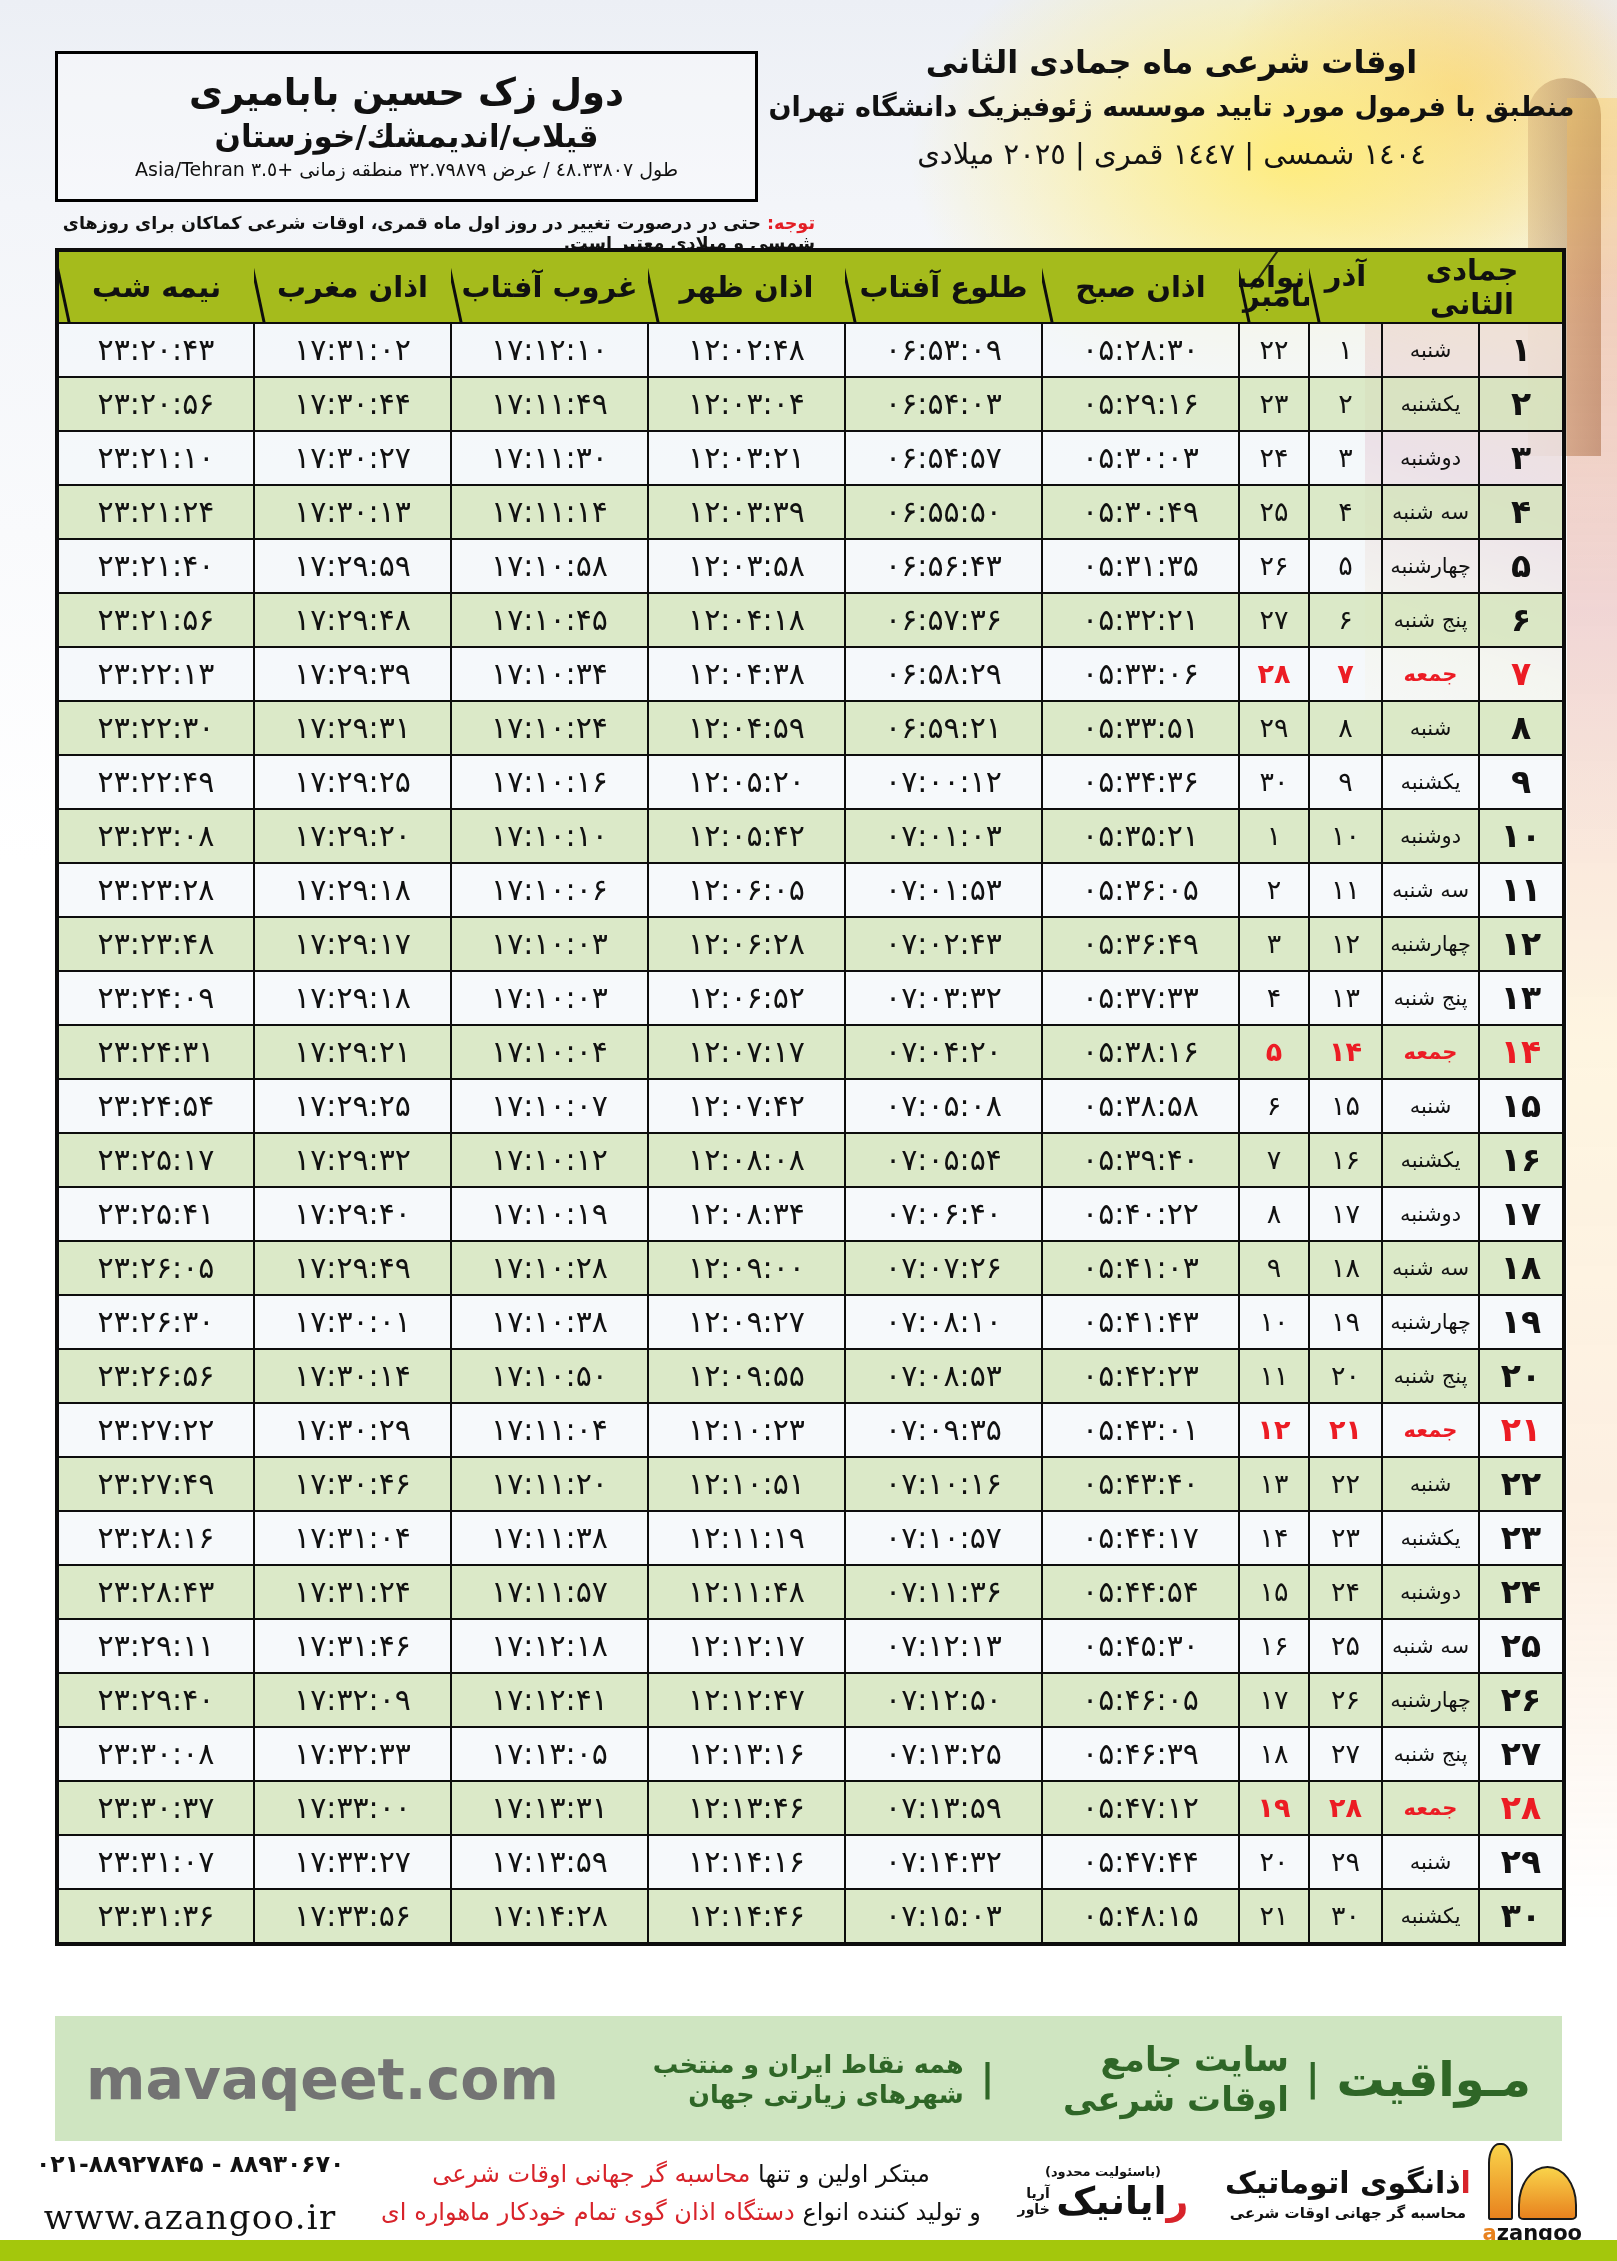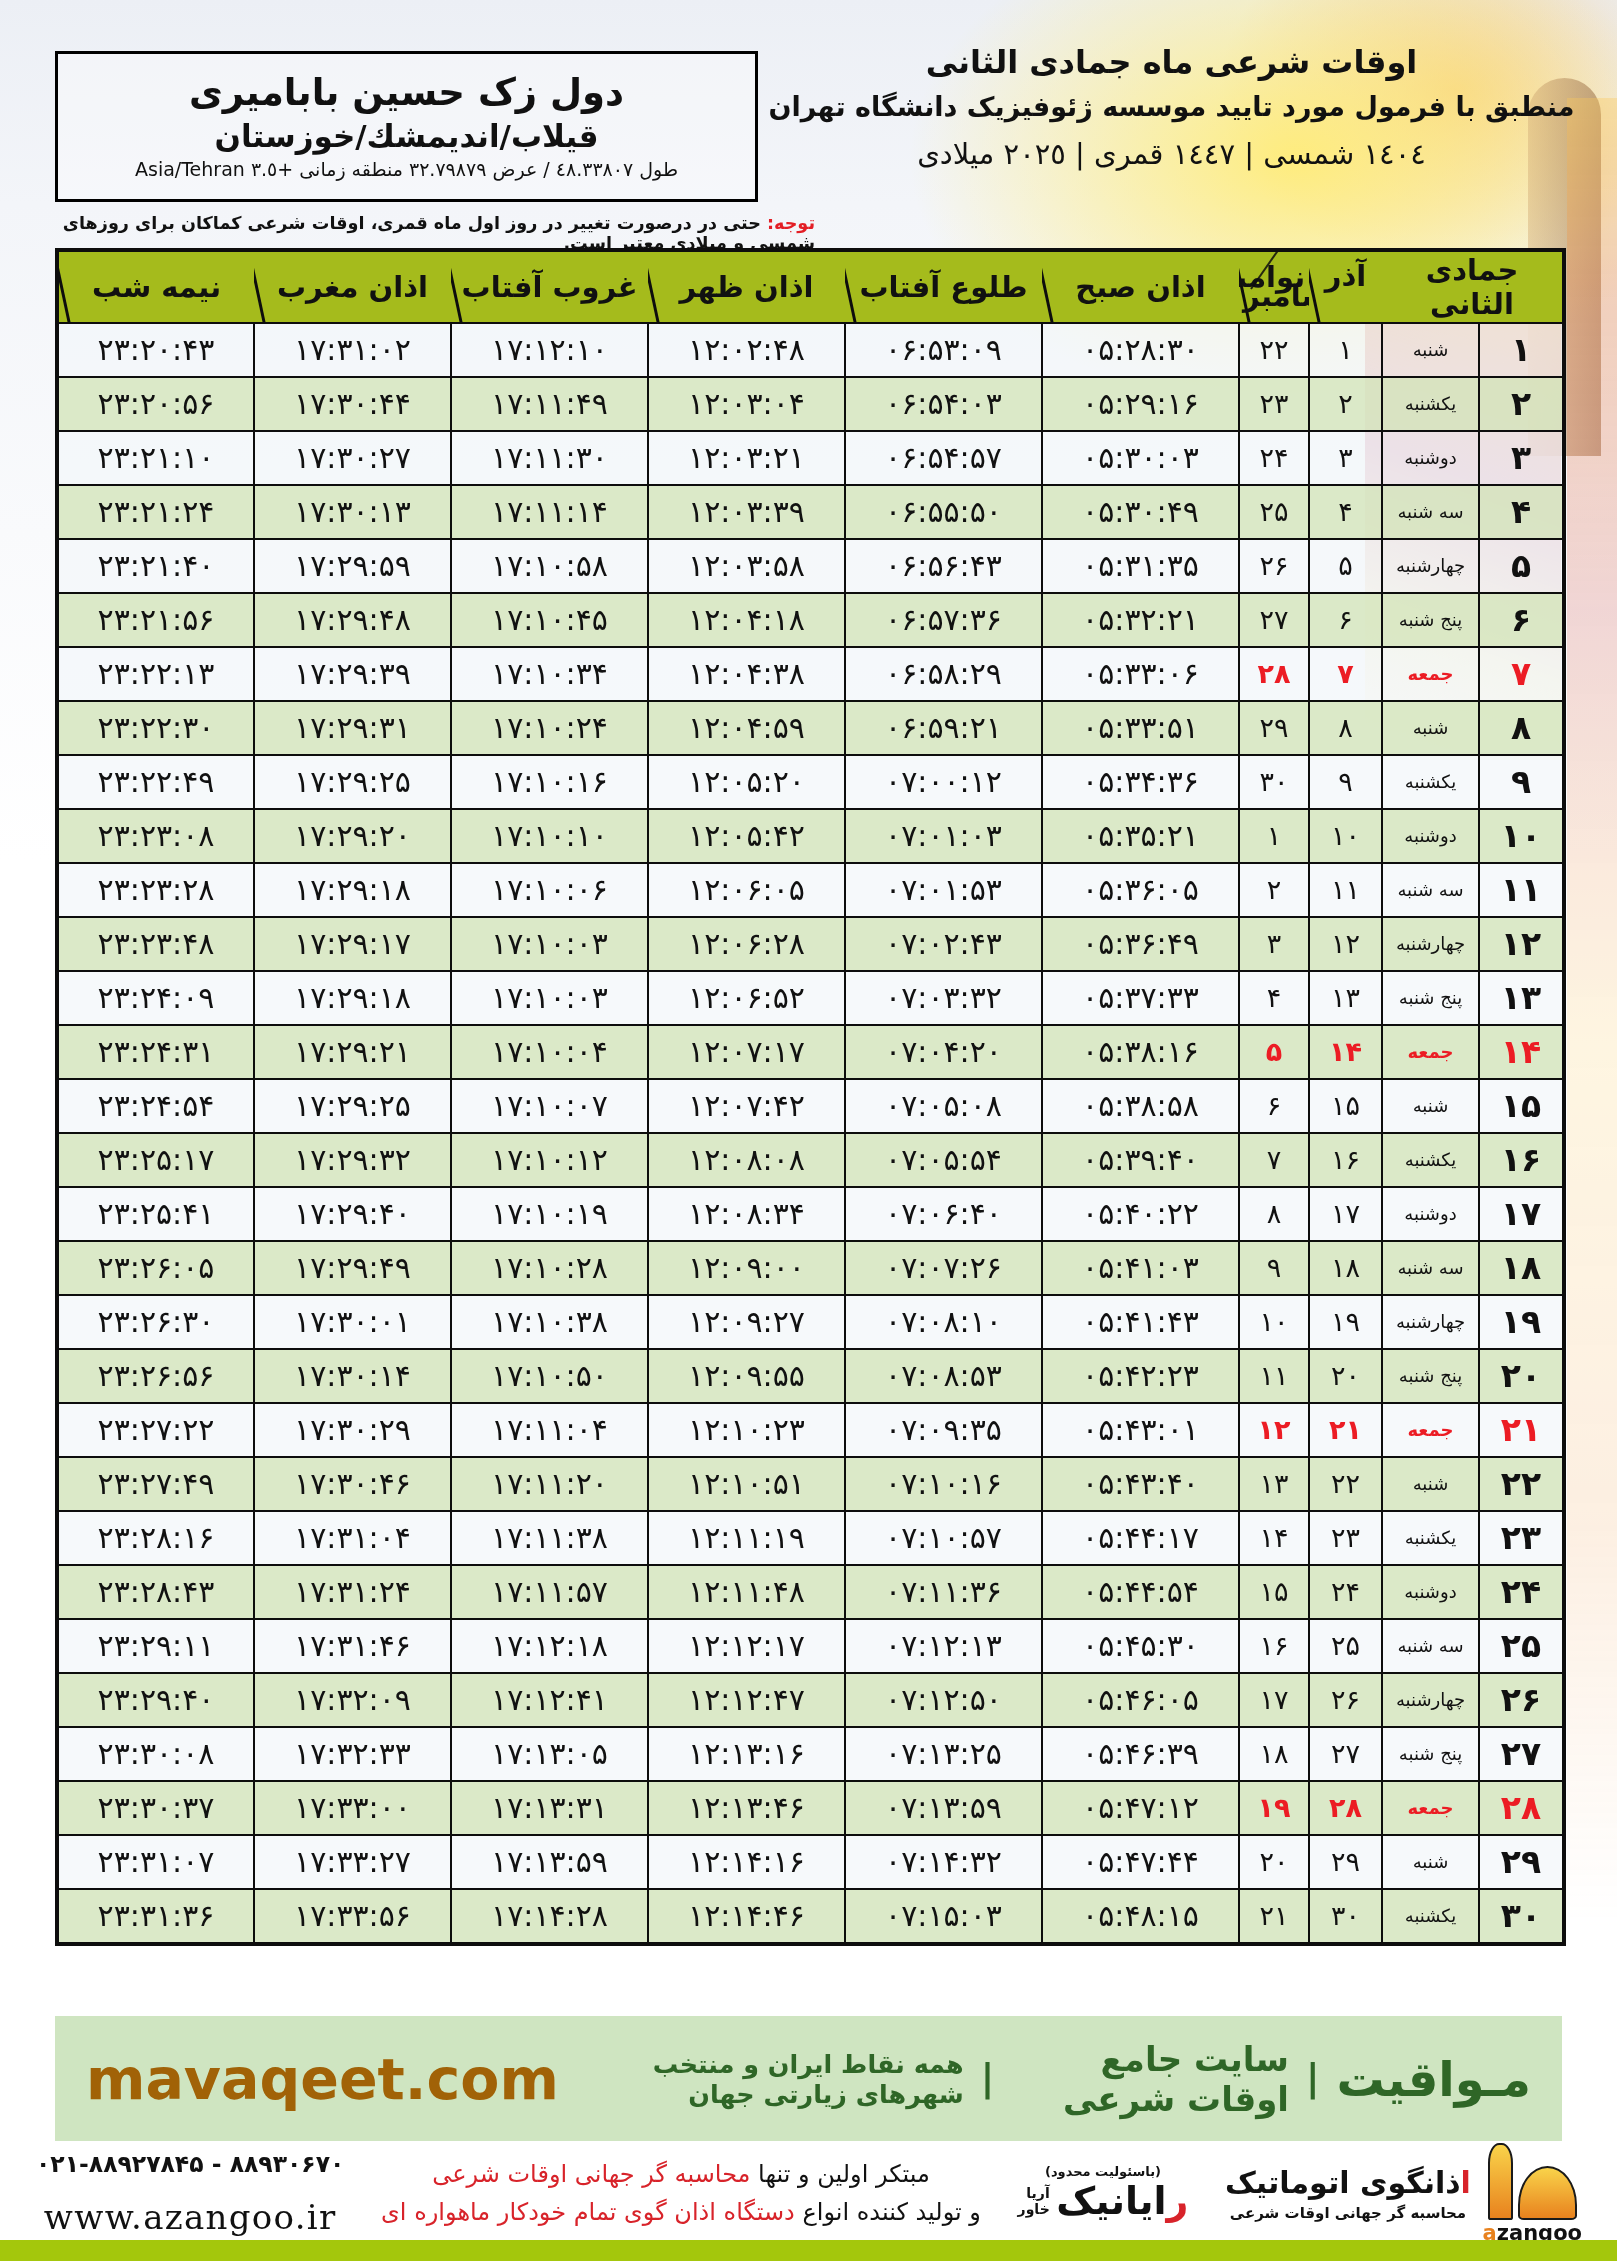--- a/index.html
+++ b/index.html
@@ -73,35 +73,35 @@
   .novdec-bottom{position:absolute;bottom:5.2px;left:3.9px;}
   .novdec-wrap::after{
     content:"";position:absolute;left:11.7px;top:33px;width:72px;height:2px;background:#0d0d0d;
     transform:rotate(-55deg);transform-origin:left center;opacity:.85;
   }
   .prayer-table tbody td{height:52px;}
   .prayer-table tbody tr:nth-child(odd){background:rgba(243,246,249,.72);}
   .prayer-table tbody tr:nth-child(even){background:rgba(216,231,196,.93);}
   .c-time{font-size:30px;direction:ltr;letter-spacing:0.7px;}
   .c-jday{font-size:33px;font-weight:bold;}
-  .c-week{font-size:18px;}
+  .c-week{font-size:21px;}
   .c-azar{font-size:27px;}
   .c-greg{font-size:27px;}
   tr.friday .cal{color:#ec1c24;font-weight:bold;}
   
   .banner{
     position:absolute;top:2016px;left:55px;width:1507px;height:125px;z-index:2;
     background:#cfe5c1;display:flex;align-items:center;direction:rtl;gap:17px;
     padding:0 31px;box-sizing:border-box;color:#2f6627;
   }
   .banner-brand{font-size:48px;font-weight:bold;}
   .banner-sep{font-size:37px;font-weight:bold;}
   .banner-site{font-size:34px;font-weight:bold;}
   .banner-coverage{font-size:25.4px;font-weight:bold;}
-  .banner-domain{margin-inline-start:auto;direction:ltr;font-size:57px;font-weight:bold;color:#a16207;}
+  .banner-domain{margin-inline-start:auto;direction:ltr;font-size:57px;font-weight:bold;color:#737373;}
   
   .bottom-info{
     position:absolute;top:2149px;left:36px;width:1546px;height:89px;z-index:2;
     display:flex;align-items:center;justify-content:space-between;direction:ltr;
   }
   .contact{ text-align:center;}
   .contact-phones{font-size:23.5px;font-weight:bold;direction:ltr;}
   .contact-site{font-size:34px;font-family:"DejaVu Serif",serif;margin-top:19px;letter-spacing:1.3px;}
   .center-lines{text-align:center;direction:rtl;font-size:24px;font-weight:normal;line-height:1.55;}
   .red-part{color:#d8232a;}

